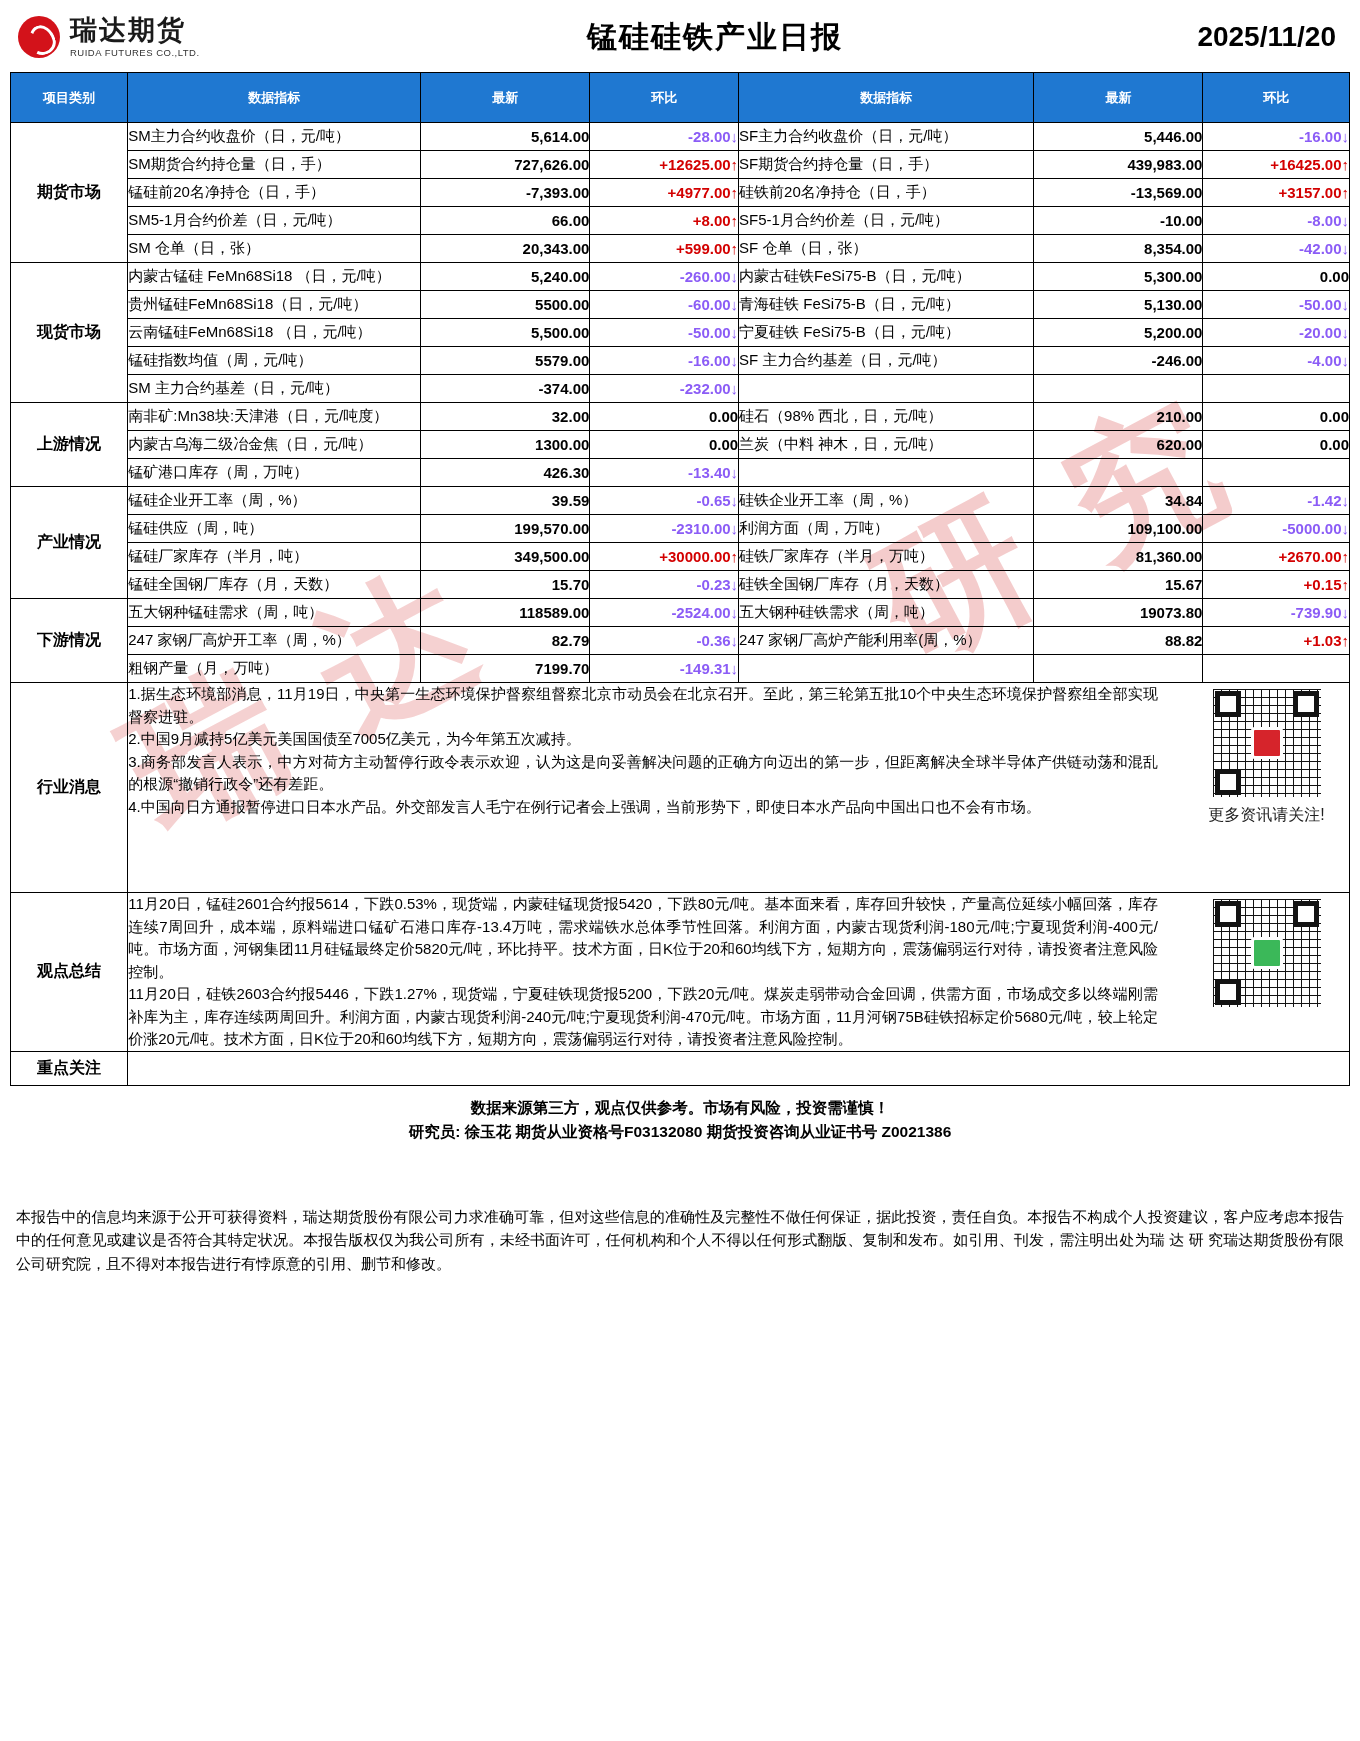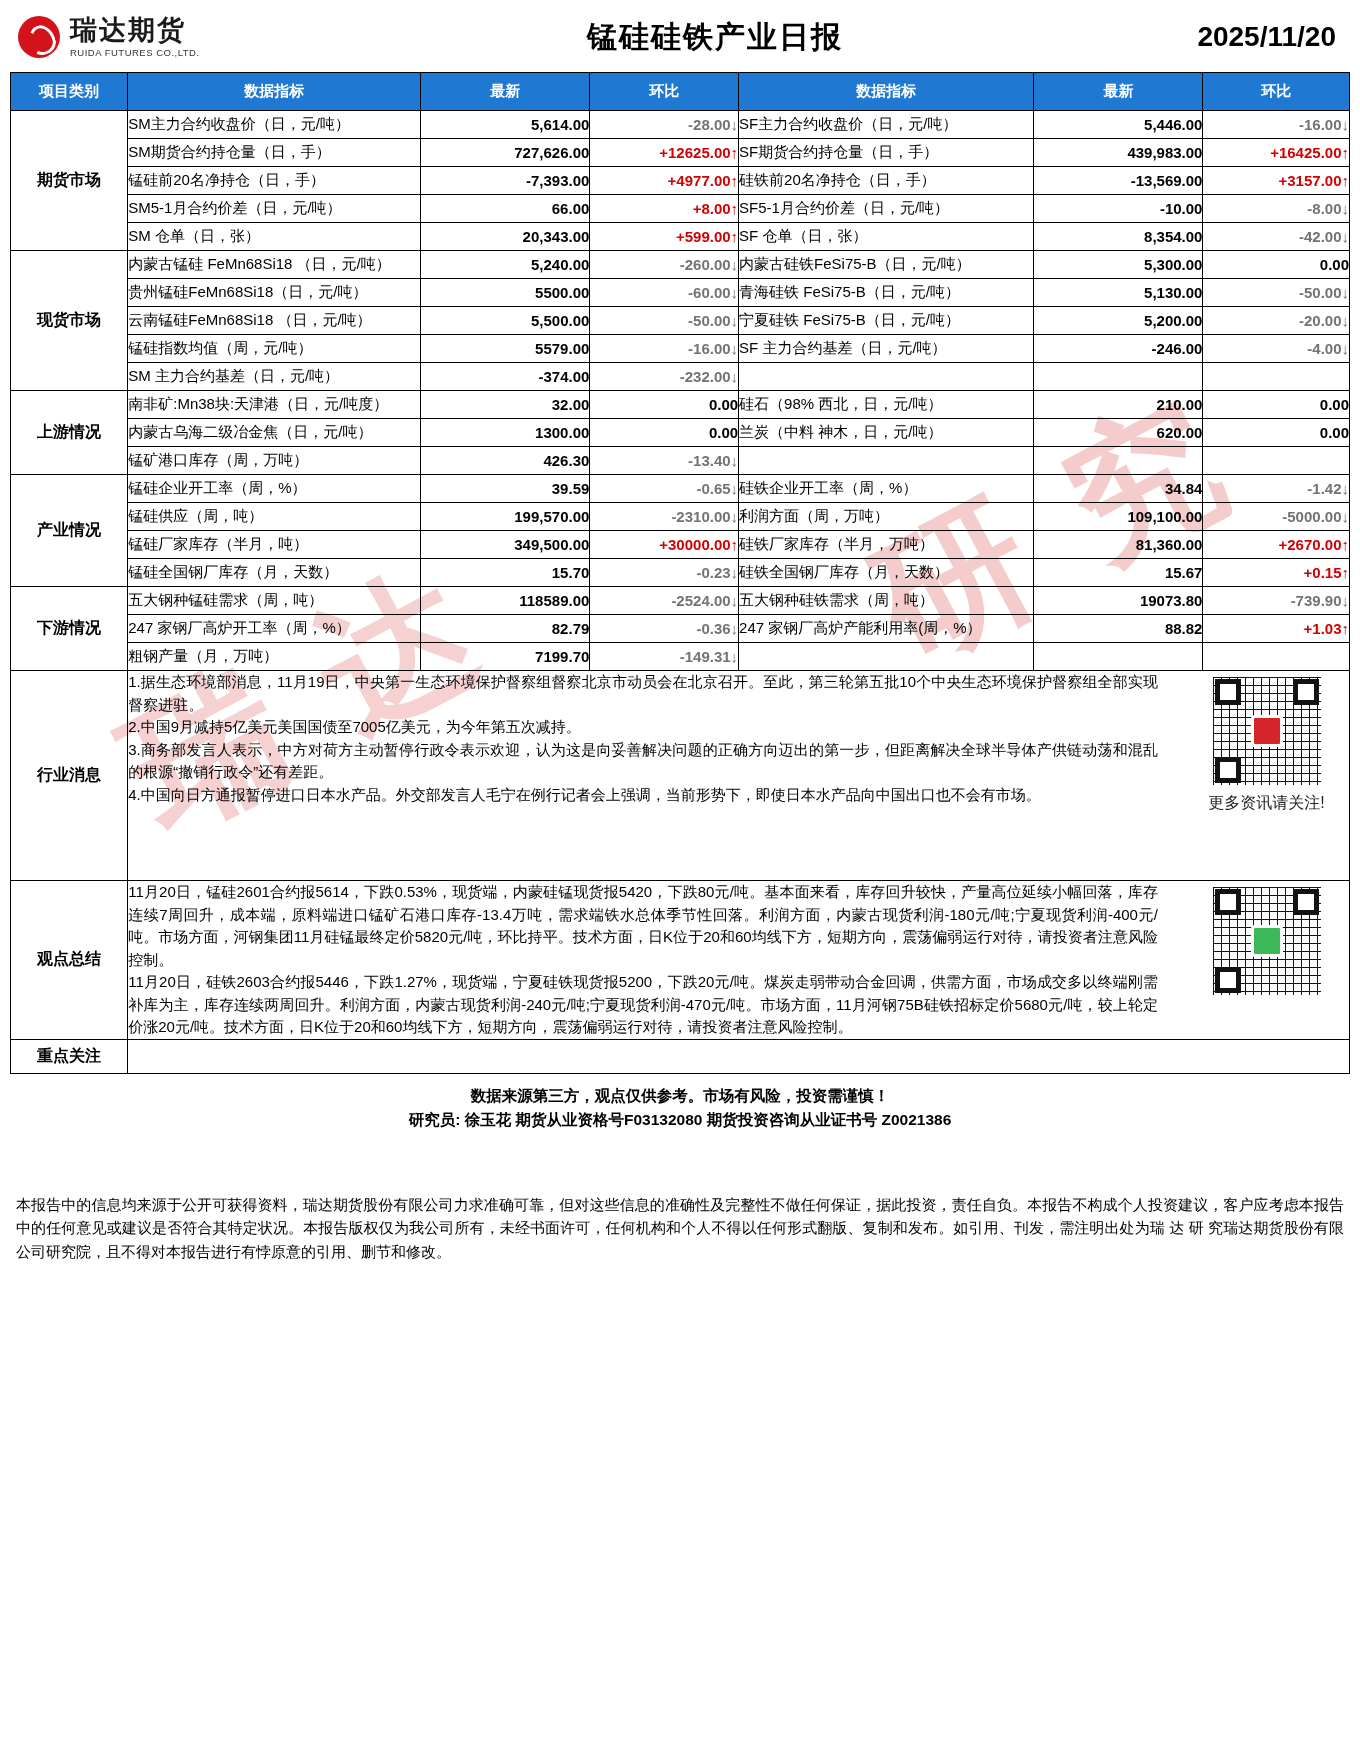--- a/index.html
+++ b/index.html
@@ -25,30 +25,30 @@
   .logo-text { line-height:1; }
   .logo-cn { font-size:27px; font-weight:bold; letter-spacing:2px; color:#1a1a1a; }
   .logo-en { font-size:9.5px; letter-spacing:.5px; color:#333; margin-top:4px; }
   .doc-title { flex:1; text-align:center; font-size:30px; font-weight:bold; letter-spacing:2px;font-family:Liberation Mono, monospace; }
   .doc-date { width:230px; text-align:right; font-size:28px; font-weight:bold; padding-right:6px;}
 
   
   table.main { width:100%; border-collapse:collapse; table-layout:fixed; }
   table.main td, table.main th { border:1px solid #000; padding:0; vertical-align:middle; }
   .thead th {
-    background:#1f78d1; color:#fff; font-size:15px; font-weight:bold; height:38px; text-align:center;
+    background:#1f78d1; color:#fff; font-size:13px; font-weight:bold; height:50px; text-align:center;
   }
   .cat {
     width:104px; text-align:center; font-size:16px; font-weight:bold; background:#fff;
   }
   .lbl { font-size:15px; padding:2px 4px 2px 6px; white-space:nowrap; }
   .val { font-size:15px; font-weight:bold; text-align:right; padding:2px 8px 2px 2px; white-space:nowrap; }
   .chg { font-size:15px; font-weight:bold; text-align:right; padding:2px 8px 2px 2px; white-space:nowrap; }
   .up { color:#d30000;text-align:right; }
-  .down { color:#737373; }
+  .down { color:#8b5cf6; }
   .flat { color:#000; }
   tr.row td { height:28px; }
   td.sep-left { border-left:1px solid #000; }
 
   
   col.c-cat{width:104px}
   col.c-l1{width:260px}
   col.c-v1{width:150px}
   col.c-g1{width:132px}
   col.c-l2{width:262px}

